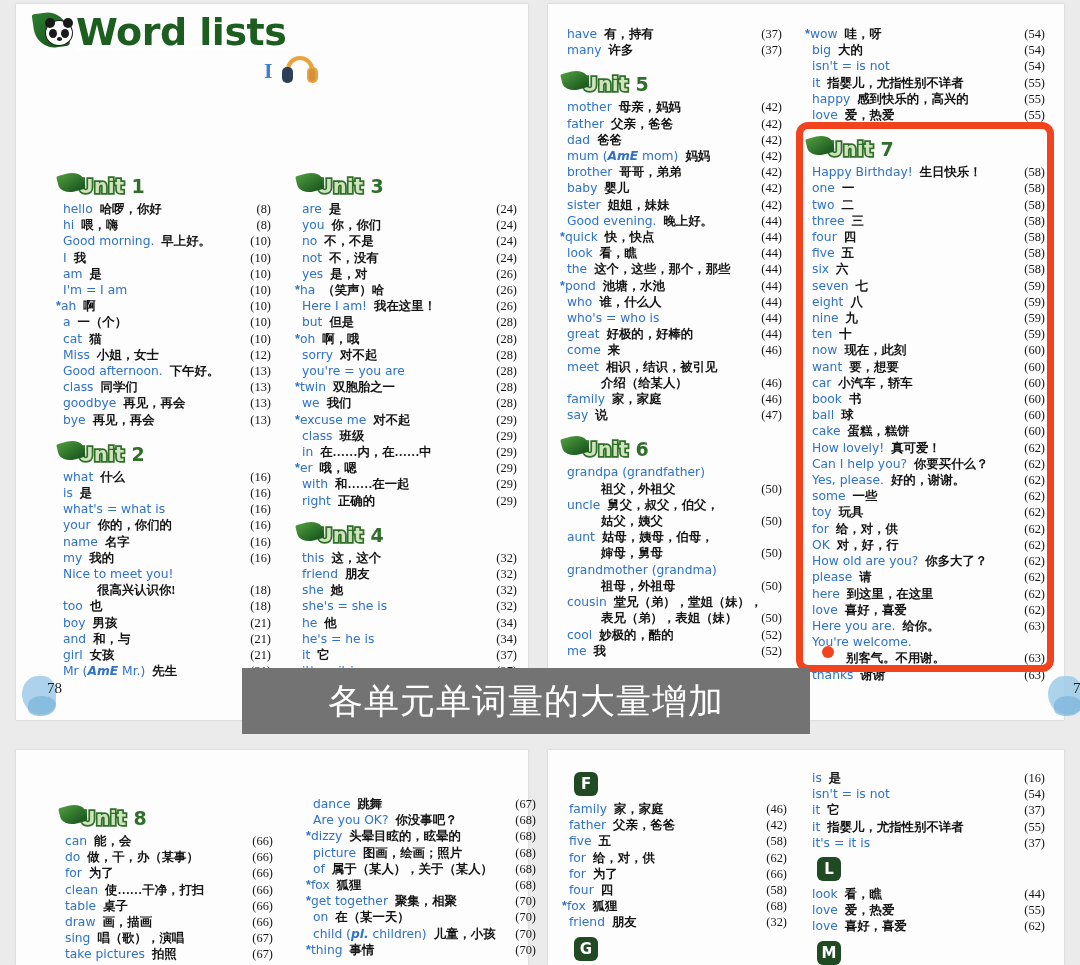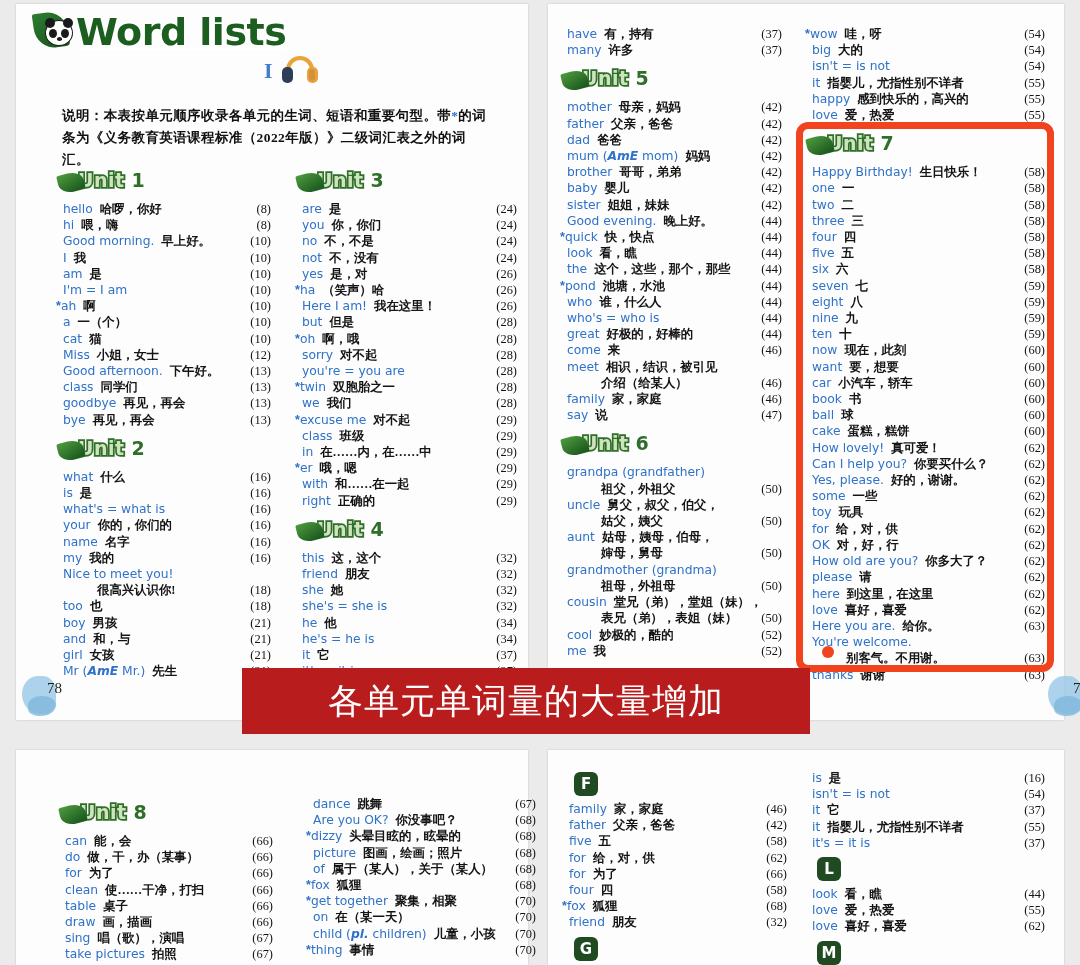--- a/index.html
+++ b/index.html
@@ -63,21 +63,21 @@
 
   .intro {
     position:absolute; left:62px; top:105px; width:430px;
     font-family:"Liberation Serif", serif; font-weight:700;
     font-size:13.5px; line-height:22px; color:#111;
     letter-spacing:0.4px;
   }
   .intro .star { color:#2f72c8; }
 
   
-  .unit-head { position:relative; height:28px; margin:9px 0 4px 10px; display:flex; align-items:flex-start;}
+  .unit-head { position:relative; height:28px; margin:9px 0 4px 10px; display:flex; align-items:flex-end;}
   .u-leaf {
     position:absolute; left:-8px; top:4px; width:26px;height:19px;
     background:linear-gradient(160deg,#4f9b3f 0%,#1e5d20 85%);
     border-radius:2px 55% 3px 55%; transform:rotate(-14deg);
   }
   .u-text {
     font-family:"DejaVu Sans", sans-serif; font-weight:900; font-size:19px;
     color:#cfe3bd; -webkit-text-stroke:3.5px #2f6f2a; paint-order: stroke fill;
     margin-left:12px; letter-spacing:0.5px;
   }
@@ -125,21 +125,21 @@
     pointer-events:none; z-index:40;
   }
   .hl-dot {
     position:absolute; left:822px; top:646px; width:12px; height:12px;
     background:#f1441e; border-radius:50%; z-index:41;
   }
 
   
   .caption {
     position:absolute; left:242px; top:668px; width:568px; height:66px;
-    background:#b91c1c; display:flex; align-items:center; justify-content:center;
+    background:#737373; display:flex; align-items:center; justify-content:center;
     z-index:50;
   }
   .caption span {
     color:#fff; font-size:35px; font-weight:400; letter-spacing:1px;
     font-family:"DejaVu Sans", sans-serif;
   }
 
   
   .pagenum {
     position:absolute; width:44px; height:46px; z-index:5;
@@ -191,21 +191,20 @@
 
   <div class="hdr2">
     <div class="roman-i">I</div>
     <div class="headphone">
       <div class="hp-band"></div>
         <div class="hp-cup l"></div>
         <div class="hp-cup r"></div>
     </div>
   </div>
 
-  <div class="intro"><span>说明：本表按单元顺序收录各单元的生词、短语和重要句型。带</span><span class="star">*</span><span>的词条为《义务教育英语课程标准（2022年版）》二级词汇表之外的词汇。</span></div>
 
   <div class="col" id="col1" style="left:56px; top:160px; width:215px;">
       <div class="unit-head">
         <div class="u-leaf"></div>
         <div class="u-text">Unit</div>
         <div class="u-num">1</div>
       </div>
       <div class="entry">
         <span class="star"><span class="e-pad"></span></span>
         <span class="en">hello</span>

